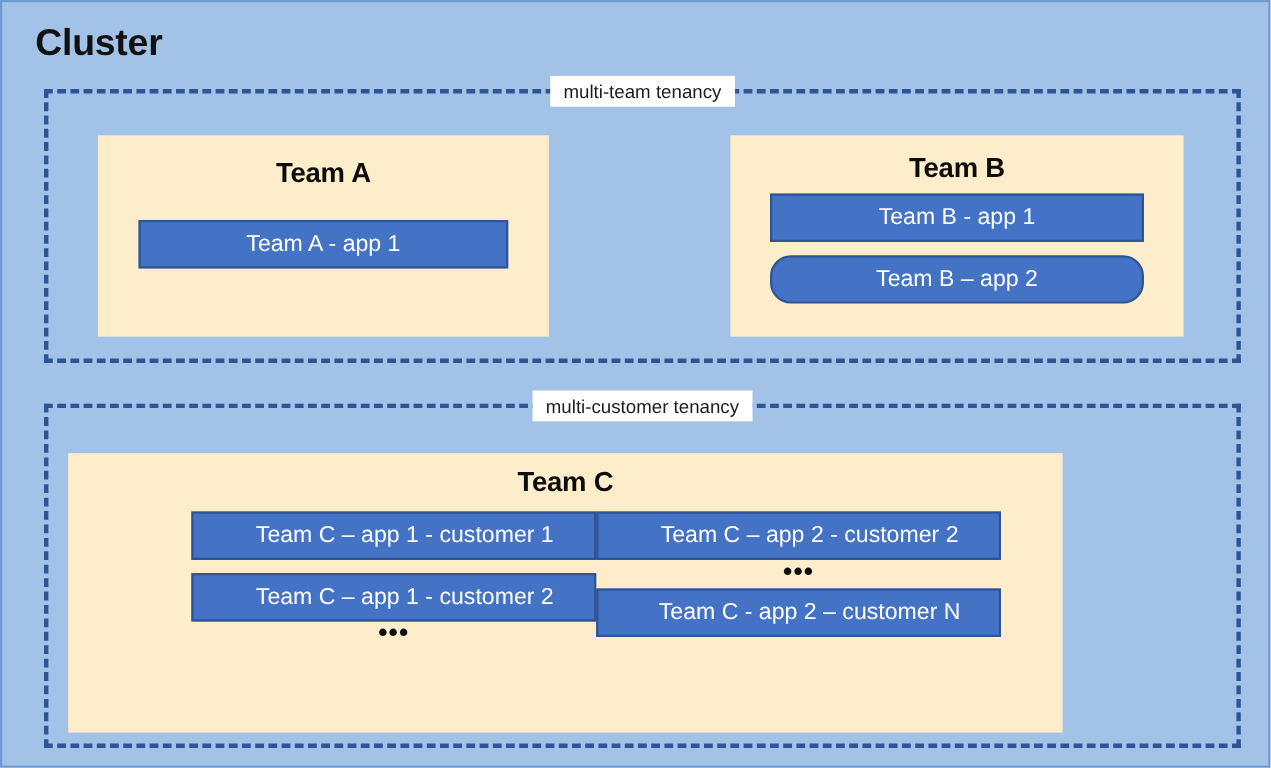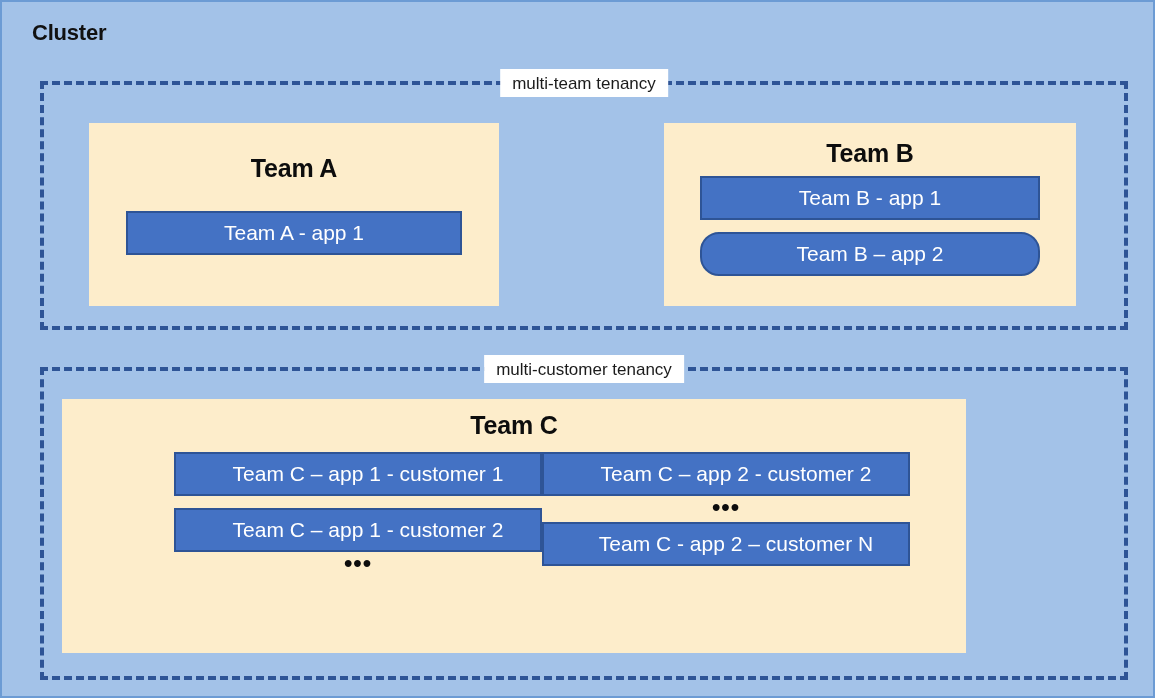--- a/index.html
+++ b/index.html
@@ -19,21 +19,21 @@
     box-sizing: border-box;
     border: 2px solid #6c9bd4;
     overflow: hidden;
   }
 
   
   .cluster-title {
     position: absolute;
     left: 30px;
     top: 18px;
-    font-size: 22px;
+    font-size: 34px;
     font-weight: bold;
     color: #111111;
     letter-spacing: -0.2px;
     white-space: nowrap;
   }
 
   
   .tenancy-group {
     position: absolute;
     box-sizing: border-box;
@@ -80,33 +80,33 @@
     height: 183px;
   }
   #panel-team-b {
     left: 620px;
     top: 38px;
     width: 412px;
     height: 183px;
   }
   #panel-team-c {
     left: 18px;
-    top: 28px;
+    top: 41px;
     width: 904px;
     height: 254px;
   }
 
   .team-title {
     text-align: center;
     font-size: 25px;
     font-weight: bold;
     color: #0d0d0d;
     letter-spacing: -0.2px;
   }
-  #panel-team-a .team-title { margin-top: 31px; }
+  #panel-team-a .team-title { margin-top: 20px; }
   #panel-team-b .team-title { margin-top: 16px; }
   #panel-team-c .team-title { margin-top: 12px; }
 
   
   .app-box {
     box-sizing: border-box;
     background: #4472c4;
     border: 2px solid #2e5496;
     color: #ffffff;
     font-size: 21px;

